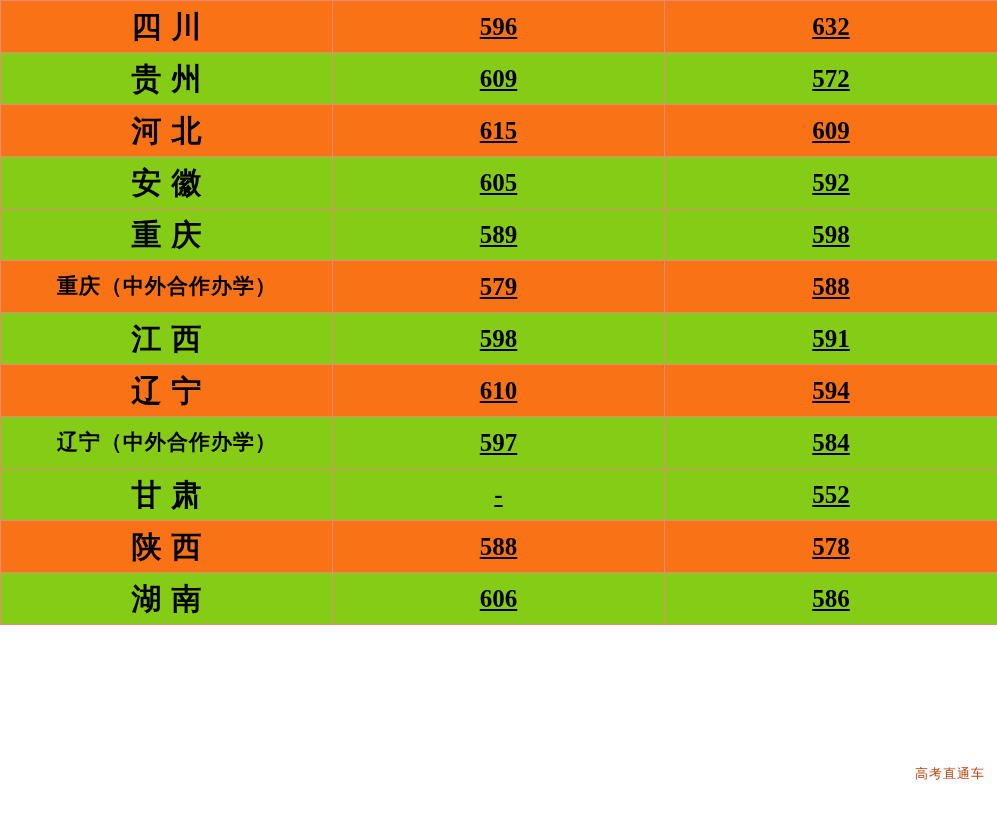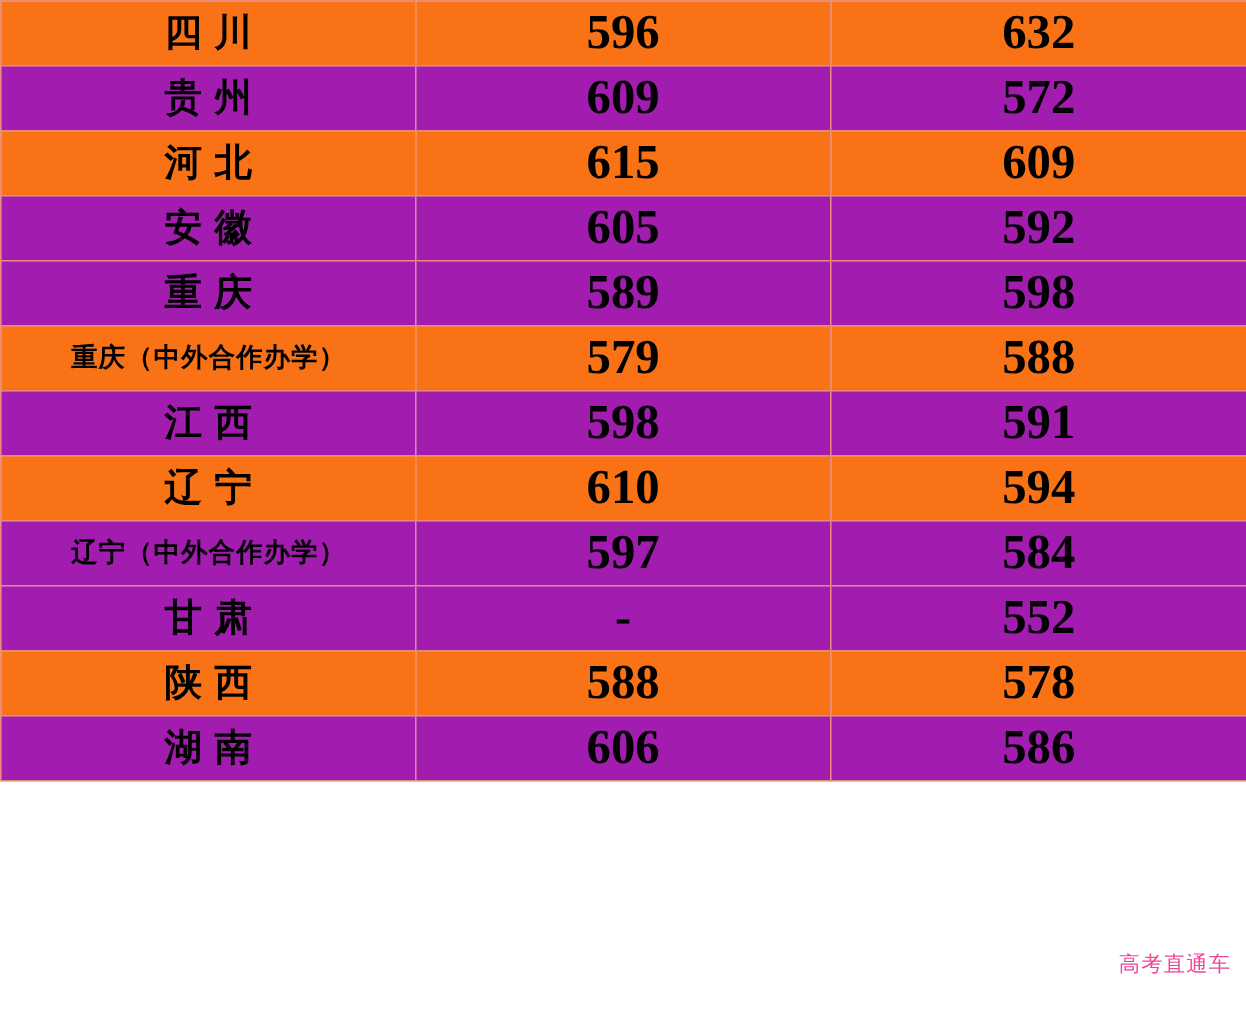--- a/index.html
+++ b/index.html
@@ -28,42 +28,43 @@
     vertical-align: middle;
     font-weight: bold;
     color: #000000;
     padding: 0;
     line-height: 1.1;
   }
   #score-table tr.odd td {
     background: #f97316;
   }
   #score-table tr.even td {
-    background: #a21caf;
+    background: #84cc16;
   }
   .region-cell {
     font-size: 30px;
     letter-spacing: 10px;
     text-indent: 10px;
   }
   .region-cell.long {
     font-size: 21px;
     letter-spacing: 1px;
     text-indent: 1px;
   }
   .num-cell {
-    font-size: 39px;
+    font-size: 25px;
     font-family: "Liberation Serif", "DejaVu Serif", serif;
+    text-decoration: underline;
   }
   .watermark {
     position: absolute;
     right: 12px;
     bottom: 34px;
-    font-size: 17px;
-    color: #ec4899;
+    font-size: 13px;
+    color: #c2410c;
     font-family: "Liberation Sans", sans-serif;
     font-weight: normal;
     letter-spacing: 1px;
     pointer-events: none;
   }
 </style>
 </head>
 <body>
 
 <table id="score-table">

